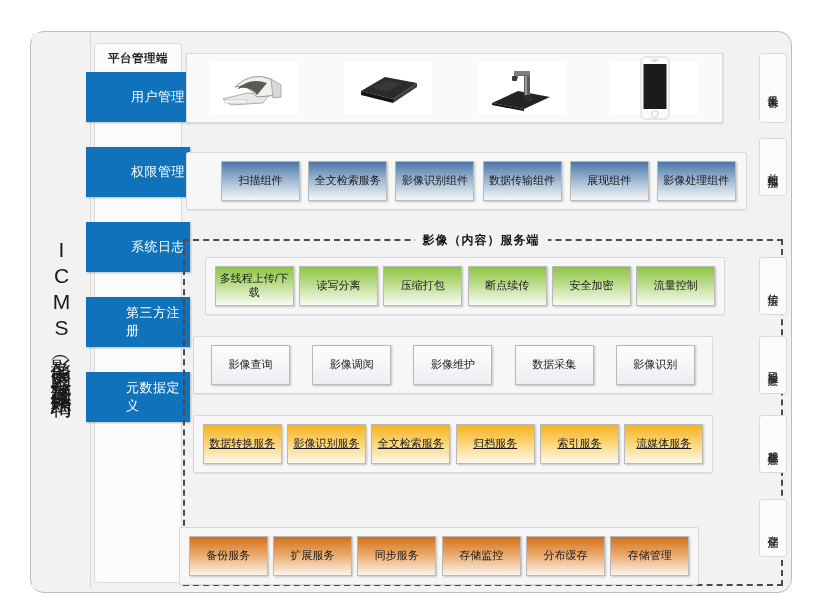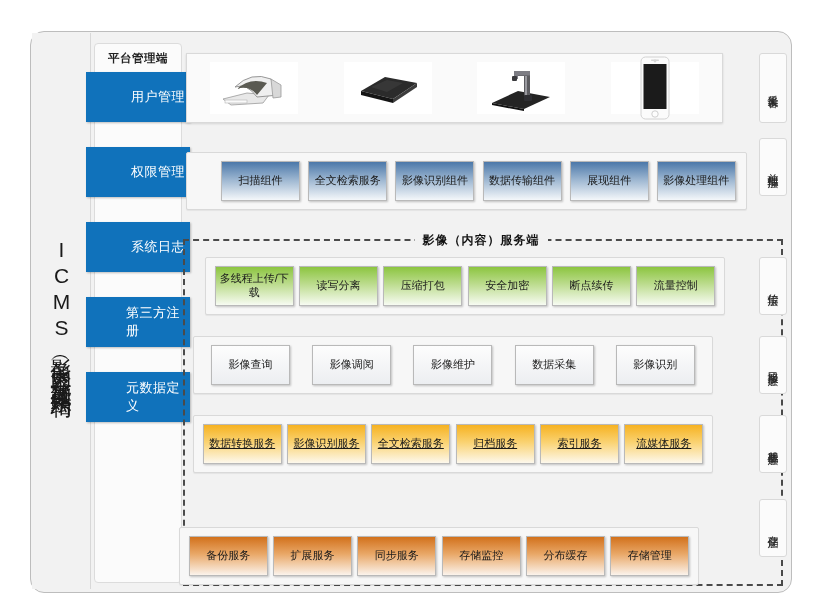--- a/index.html
+++ b/index.html
@@ -152,22 +152,22 @@
   <div id="server-box"></div>
   <div id="server-title">
     <span>影像（内容）服务端</span>
   </div>
 
   <div class="row" style="left:174px;top:225px;width:518px;height:56px;">
     <div class="row-inner">
       <div class="cell green">多线程上传/下载</div>
       <div class="cell green">读写分离</div>
       <div class="cell green">压缩打包</div>
+      <div class="cell green">断点续传</div>
       <div class="cell green">安全加密</div>
-      <div class="cell green">断点续传</div>
       <div class="cell green">流量控制</div>
     </div>
   </div>
   <div class="layer-label" style="top:225px;height:56px;">
     <span>传输层</span>
   </div>
 
   <div class="row" style="left:162px;top:304px;width:518px;height:56px;">
     <div class="row-inner">
       <div class="cell plain">影像查询</div>

